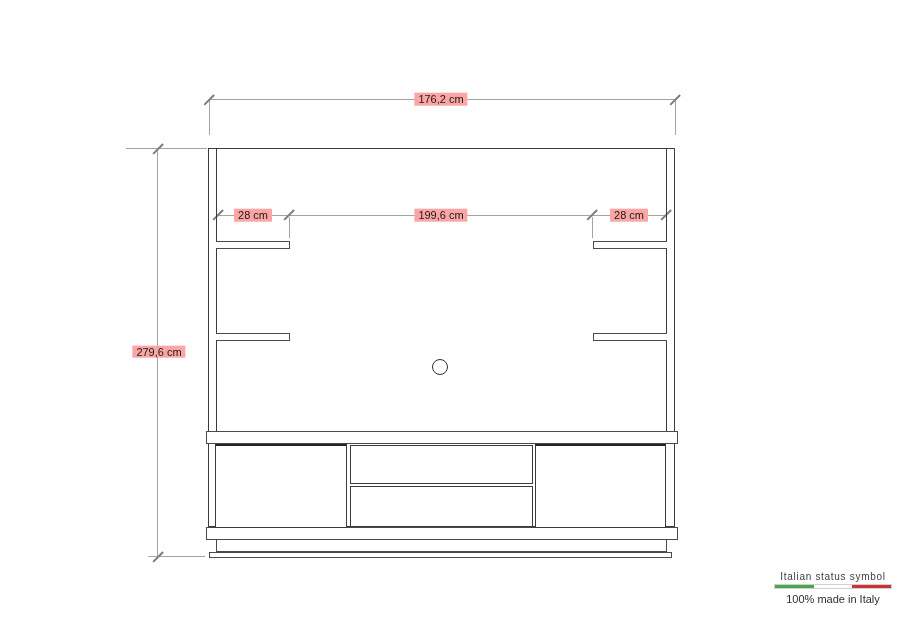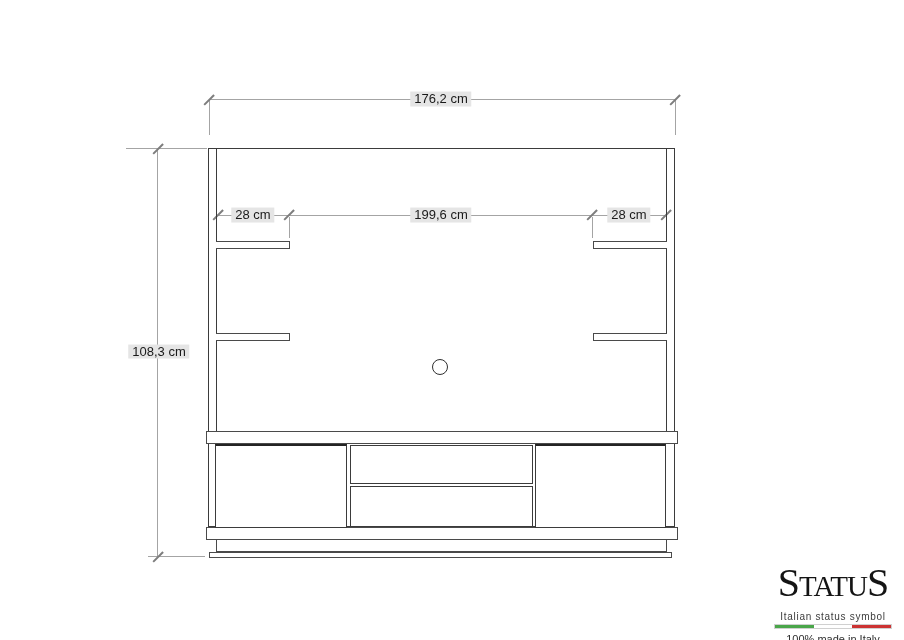--- a/index.html
+++ b/index.html
@@ -24,22 +24,22 @@
   #plinth{left:216px;top:539px;width:451px;height:13px;border:1.2px solid #4a4a4a;z-index:2;}
   #base-strip{left:209px;top:551.5px;width:463px;height:6px;border:1.2px solid #4a4a4a;z-index:1;}
   #door-left{left:215px;top:443.5px;width:132px;height:84px;border:1.2px solid #3b3b3b;border-top:2.5px solid #242424;z-index:4;}
   #door-right{left:535px;top:443.5px;width:131px;height:84px;border:1.2px solid #3b3b3b;border-top:2.5px solid #242424;z-index:4;}
   #drawer-top{left:349.5px;top:445px;width:183px;height:38.5px;border:1.2px solid #3b3b3b;z-index:4;}
   #drawer-bottom{left:349.5px;top:486px;width:183px;height:41px;border:1.2px solid #3b3b3b;z-index:4;}
   
   .dline{position:absolute;background:#a4a4a4;}
   .tick{position:absolute;width:14px;height:1.6px;background:#7d7d7d;transform:rotate(-45deg);}
   .dim-label{
-    position:absolute;transform:translate(-50%,-50%);background:#e5e5e5;
-    padding:0 4px;font-size:13px;color:#1a1a1a;white-space:nowrap;z-index:6;line-height:1.15;
+    position:absolute;transform:translate(-50%,-50%);background:#fca5a5;
+    padding:0 4px;font-size:11px;color:#1a1a1a;white-space:nowrap;z-index:6;line-height:1.15;
   }
   
   #logo{position:absolute;left:774px;top:563px;width:118px;text-align:center;z-index:5;}
   #logo-wordmark{font-family:"Liberation Serif",serif;color:#141414;line-height:1;letter-spacing:-1px;white-space:nowrap;}
   #logo-wordmark .big{font-size:40px;}
   #logo-wordmark .small{font-size:29px;}
   #logo-tagline{margin-top:8px;font-size:10px;letter-spacing:0.7px;color:#3d3d3d;white-space:nowrap;}
   #logo-flag{margin-top:2px;height:5px;display:flex;border:1px solid #d0d0d0;box-sizing:border-box;}
   #logo-flag span{flex:1;}
   #flag-green{background:#4aa64a;}
@@ -57,21 +57,21 @@
   <div class="dline" style="left:674.5px;top:100px;width:1px;height:35px;"></div>
   <div class="tick" style="left:202px;top:98.7px;"></div>
   <div class="tick" style="left:668px;top:98.7px;"></div>
   <div class="dim-label" style="left:441px;top:99px;">176,2 cm</div>
 
   <div class="dline" style="left:157px;top:148px;width:1px;height:408px;"></div>
   <div class="dline" style="left:126px;top:148px;width:81px;height:1px;"></div>
   <div class="dline" style="left:148px;top:556px;width:57px;height:1px;"></div>
   <div class="tick" style="left:150.5px;top:147.7px;"></div>
   <div class="tick" style="left:150.5px;top:555.7px;"></div>
-  <div class="dim-label" style="left:159px;top:351.5px;">108,3 cm</div>
+  <div class="dim-label" style="left:159px;top:351.5px;">279,6 cm</div>
 
   <div class="dline" style="left:217px;top:214.5px;width:449px;height:1px;"></div>
   <div class="dline" style="left:288.5px;top:217px;width:1px;height:21px;"></div>
   <div class="dline" style="left:591.5px;top:217px;width:1px;height:21px;"></div>
   <div class="tick" style="left:210.5px;top:214.2px;"></div>
   <div class="tick" style="left:282px;top:214.2px;"></div>
   <div class="tick" style="left:585px;top:214.2px;"></div>
   <div class="tick" style="left:658.5px;top:214.2px;"></div>
   <div class="dim-label" style="left:253px;top:215px;">28 cm</div>
   <div class="dim-label" style="left:441px;top:215px;">199,6 cm</div>
@@ -91,21 +91,20 @@
   <div class="stroke" id="top-bar"></div>
   <div class="stroke" id="door-left"></div>
   <div class="stroke" id="drawer-top"></div>
   <div class="stroke" id="drawer-bottom"></div>
   <div class="stroke" id="door-right"></div>
   <div class="stroke" id="bottom-bar"></div>
   <div class="stroke" id="plinth"></div>
   <div class="stroke" id="base-strip"></div>
 
   <div id="logo">
-    <div id="logo-wordmark"><span class="big">S</span><span class="small">TATU</span><span class="big">S</span></div>
     <div id="logo-tagline">Italian status symbol</div>
     <div id="logo-flag">
       <span id="flag-green"></span>
       <span id="flag-white"></span>
       <span id="flag-red"></span>
     </div>
     <div id="logo-madein">100% made in Italy</div>
   </div>
 
 </div>

